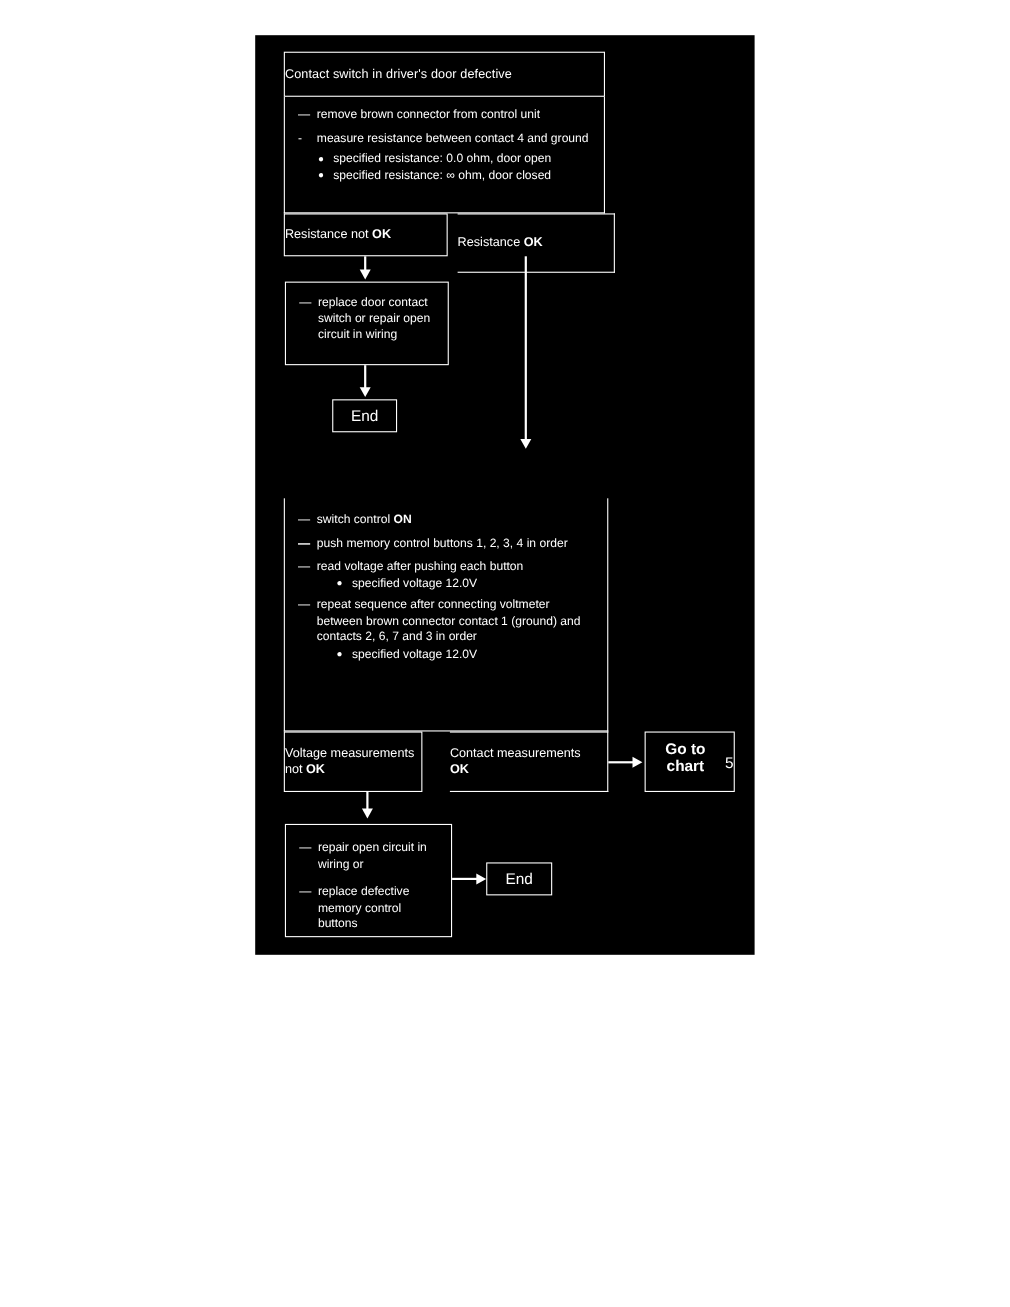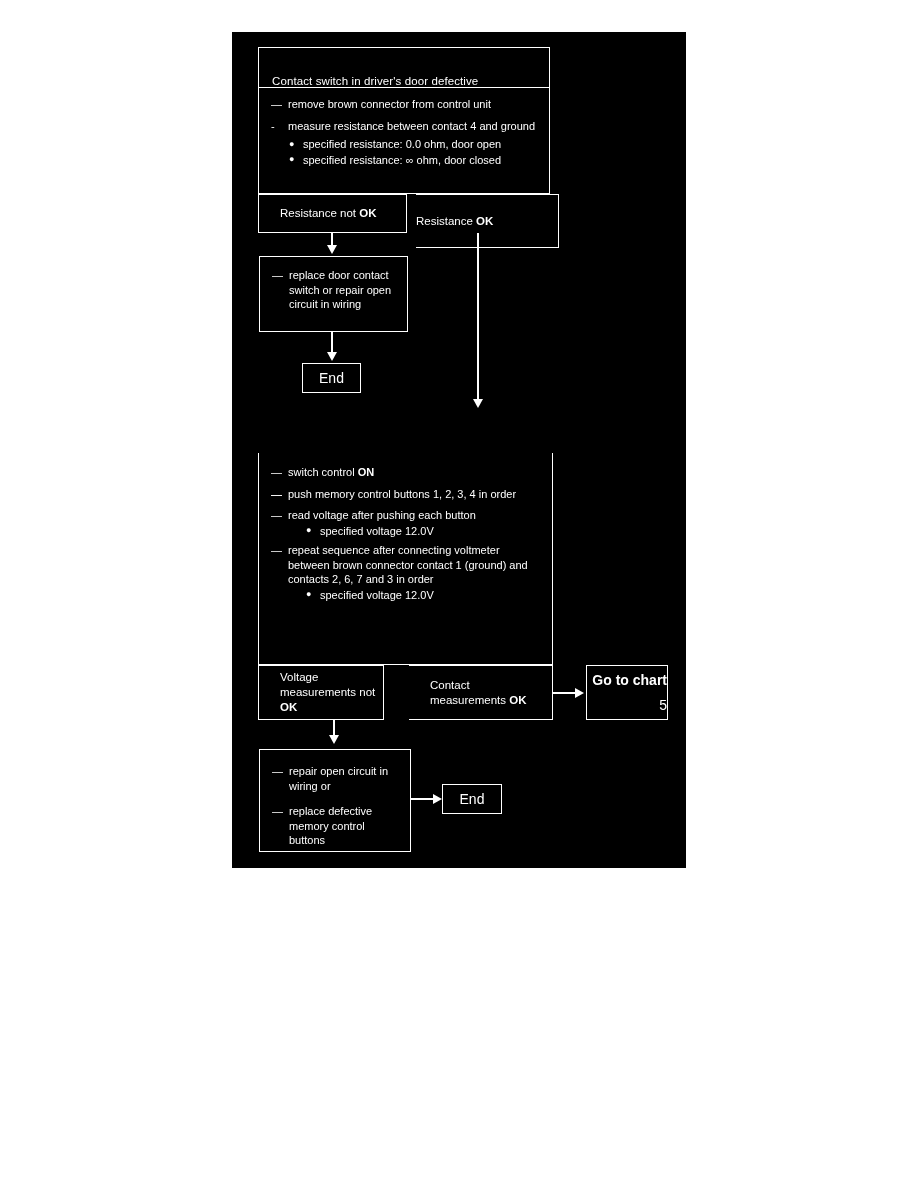--- a/index.html
+++ b/index.html
@@ -25,22 +25,21 @@
     height: 836px;
     background: #000000;
   }
   .box-header {
     position: absolute;
     border: 1.5px solid #ffffff;
     border-bottom: 1.5px solid #ffffff;
     box-sizing: border-box;
     color: #ffffff;
     display: flex;
-    align-items: flex-end;
-    padding-left: 13px;
+    align-items: center;
     font-size: 11.5px;
     letter-spacing: 0.1px;
   }
   .box-body {
     position: absolute;
     border: 1.5px solid #ffffff;
     border-top: none;
     box-sizing: border-box;
     color: #ffffff;
     padding: 9px 10px 8px 12px;
@@ -59,21 +58,21 @@
     text-align: center;
   }
   .result-cell {
     position: absolute;
     border: 1.5px solid #ffffff;
     box-sizing: border-box;
     color: #ffffff;
     display: flex;
     align-items: center;
     font-size: 11.5px;
-    padding-left: 21px;
+    padding-left: 0;
     padding-right: 6px;
     line-height: 15px;
   }
   .result-cell.split-right {
     border-left: none;
   }
 
   
   .item {
     display: block;
@@ -221,21 +220,21 @@
   <div class="result-cell" style="left:26px; top:633px; width:126px; height:55px;">
     <span><span>Voltage measurements not </span><b>OK</b></span>
   </div>
   <div class="result-cell split-right" style="left:177px; top:633px; width:144px; height:55px;">
     <span><span>Contact measurements </span><b>OK</b></span>
   </div>
 
   <div class="hline" style="left:321px; top:660px; width:24px;"></div>
   <div class="arrow-right" style="left:343px; top:655.5px;"></div>
 
-  <div class="terminal" style="left:354px; top:633px; width:82px; height:55px; flex-direction:column; justify-content:center;align-items:flex-end;">
+  <div class="terminal" style="left:354px; top:633px; width:82px; height:55px; flex-direction:row; justify-content:center;">
     <span class="bold" style="margin-bottom:9px;">Go to chart</span>
     <span>5</span>
   </div>
 
   <div class="vline" style="left:101px; top:688px; height:17px;"></div>
   <div class="arrow-down" style="left:96.5px; top:703px;"></div>
 
   <div class="box-body" style="left:27px; top:717px; width:152px; height:103px; border-top:1.5px solid #ffffff; padding-top:14px;">
     <span class="item" style="margin-bottom:11px;">
       <span class="dash">—</span>

